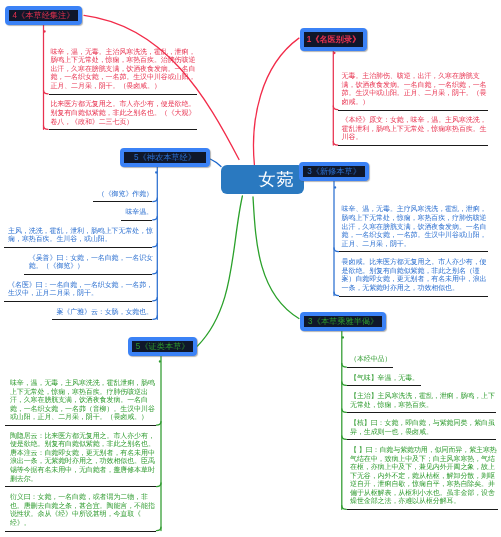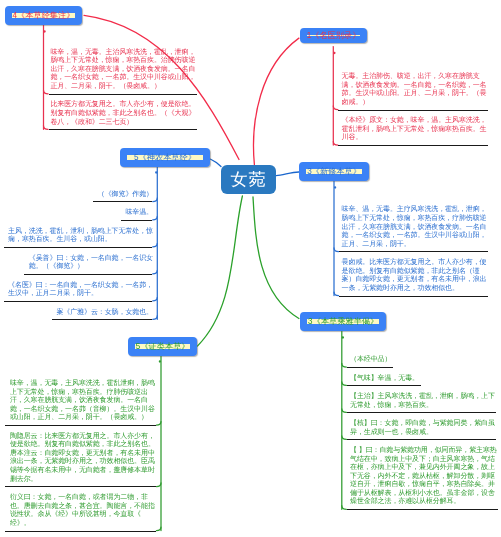--- a/index.html
+++ b/index.html
@@ -3,27 +3,27 @@
 <meta charset="utf-8">
 <title>女菀</title>
 <style>
   html,body{margin:0;padding:0;background:#ffffff;}
   body{width:501px;height:537px;position:relative;overflow:hidden;
        font-family:"Liberation Sans", sans-serif;}
   #canvas{position:absolute;left:0;top:0;width:501px;height:537px;}
   #links{position:absolute;left:0;top:0;width:501px;height:537px;overflow:visible;}
   .node{position:absolute;box-sizing:border-box;border-radius:4px;
         display:flex;align-items:center;justify-content:center;
-        background:#fef9c3;border:7px solid #3b82f6;white-space:nowrap;
+        background:#0f172a;border:4px solid #3b82f6;white-space:nowrap;
         font-size:8.2px;letter-spacing:0px;
         box-shadow:1px 1px 1px rgba(90,90,90,.45);}
   #root{position:absolute;background:#2a79c0;border:none;border-radius:6px;
         display:flex;align-items:center;justify-content:center;
         color:#ffffff;font-size:17px;letter-spacing:1px;
-        left:221px;top:165px;width:55px;height:29px;}
+        left:221px;top:165px;width:55px;height:29px;padding-left:28px;}
   .tb{position:absolute;box-sizing:border-box;font-size:7px;
       letter-spacing:-0.1px;line-height:8.57px;white-space:pre;}
   .rule{position:absolute;height:1px;background:#1a1a1a;}
   #n1 span,#n4 span{color:#e8314f;}
   #n2 span,#n5 span{color:#2b6fd0;}
   #n3 span,#n6 span{color:#2e9b2e;font-family:Liberation Mono, monospace;}
 </style>
 </head>
 <body>
 
@@ -67,21 +67,21 @@
       <path d="M161 482.9 Q161 486.5 156.4 486.5" fill="none" stroke="#2e9b2e" stroke-width="1.25" stroke-linecap="round"></path>
       <path d="M161 527.0 Q161 530.6 156.4 530.6" fill="none" stroke="#2e9b2e" stroke-width="1.25" stroke-linecap="round"></path>
       <path d="M161 355 L161 530.6" fill="none" stroke="#2e9b2e" stroke-width="1.25" stroke-linecap="round"></path>
       <circle cx="159.9" cy="361.5" r="1.15" fill="#2e9b2e"></circle>
     </svg>
 
   <div id="root">
     <span>女菀</span>
   </div>
 
-  <div class="node" id="n1" style="left:300px;top:28px;width:67px;height:15px;">
+  <div class="node" id="n1" style="left:300px;top:28px;width:67px;height:23px;font-weight:bold;">
     <span>1《名医别录》</span>
   </div>
   <div class="node" id="n2" style="left:299px;top:162px;width:70px;height:19px;">
     <span>3《新修本草》</span>
   </div>
   <div class="node" id="n3" style="left:300px;top:312px;width:86px;height:19px;">
     <span>3《本草乘雅半偈》</span>
   </div>
   <div class="node" id="n4" style="left:5px;top:6px;width:77px;height:19px;">
     <span>4《本草经集注》</span>

